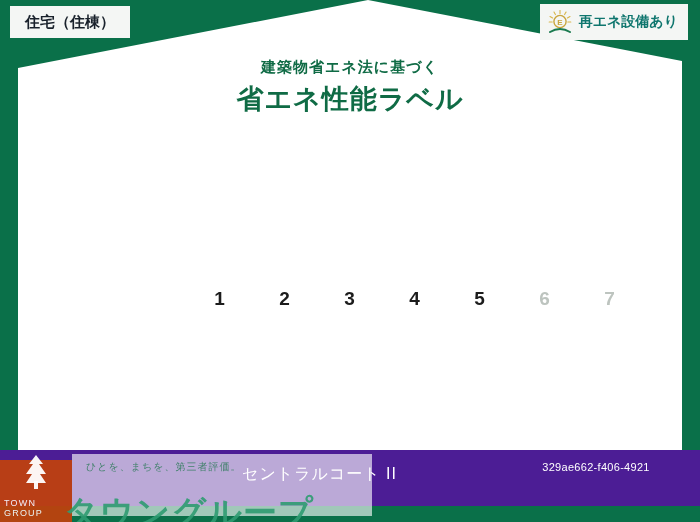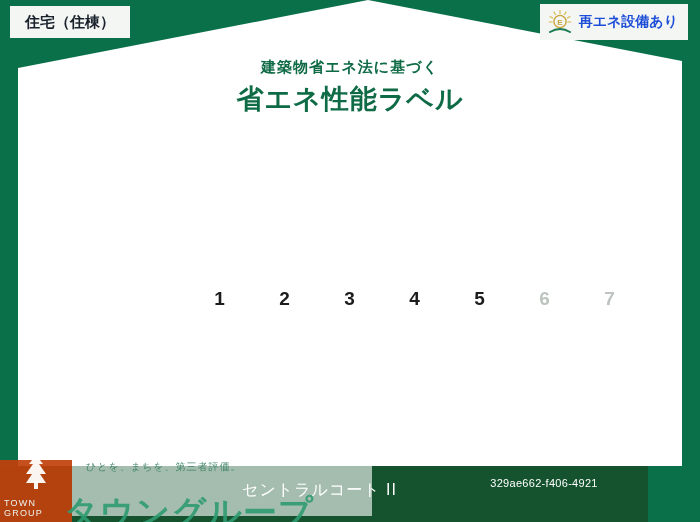--- a/index.html
+++ b/index.html
@@ -16,21 +16,21 @@
     background:#f4f6f4;display:flex;align-items:center;justify-content:center;
     color:#19212b;font-size:15px;font-weight:bold;letter-spacing:0px;
     z-index:6;
   }
   .reene-badge{
     position:absolute;right:12px;top:4px;height:36px;
     background:#f4f6f4;display:flex;align-items:center;gap:5px;
     padding:0 10px 0 6px;z-index:6;
   }
   .reene-badge .sun{width:28px;height:28px;flex:0 0 28px;}
-  .reene-badge .txt{font-size:14px;font-weight:bold;color:#1d4ed8;white-space:nowrap;}
+  .reene-badge .txt{font-size:14px;font-weight:bold;color:#0f766e;white-space:nowrap;}
 
   
   .house{
     position:absolute;left:18px;top:0;width:664px;height:466px;
     background:#ffffff;
     clip-path:polygon(0 68px, 350px 0, 700px 68px, 700px 466px, 0 466px);
     z-index:2;
   }
   .house-inner{position:absolute;left:18px;top:0;width:664px;height:410px;z-index:3;}
 
@@ -98,22 +98,22 @@
     width:26px;height:18px;
   }
   .inline-grade span{
     position:absolute;left:0;top:0;width:26px;height:18px;
     display:flex;align-items:flex-end;justify-content:center;
     font-size:11px;font-weight:bold;color:#1c1c1c;padding-bottom:1px;box-sizing:border-box;
   }
 
   
   .footer{
-    position:absolute;left:0;bottom:0;width:648px;height:56px;
-    background:#14532d;z-index:4;display:flex;align-items:center;
+    position:absolute;left:0;bottom:16px;width:700px;height:56px;
+    background:#4c1d95;z-index:4;display:flex;align-items:center;
   }
   .bldg-name{
     position:absolute;left:242px;top:14px;color:#ffffff;font-size:16px;letter-spacing:1px;
   }
   .eval{
     position:absolute;right:14px;top:8px;text-align:center;color:#ffffff;width:180px;
   }
   .eval .d{font-size:15px;}
   .eval .id{font-size:11px;margin-top:3px;letter-spacing:0.3px;}
 

